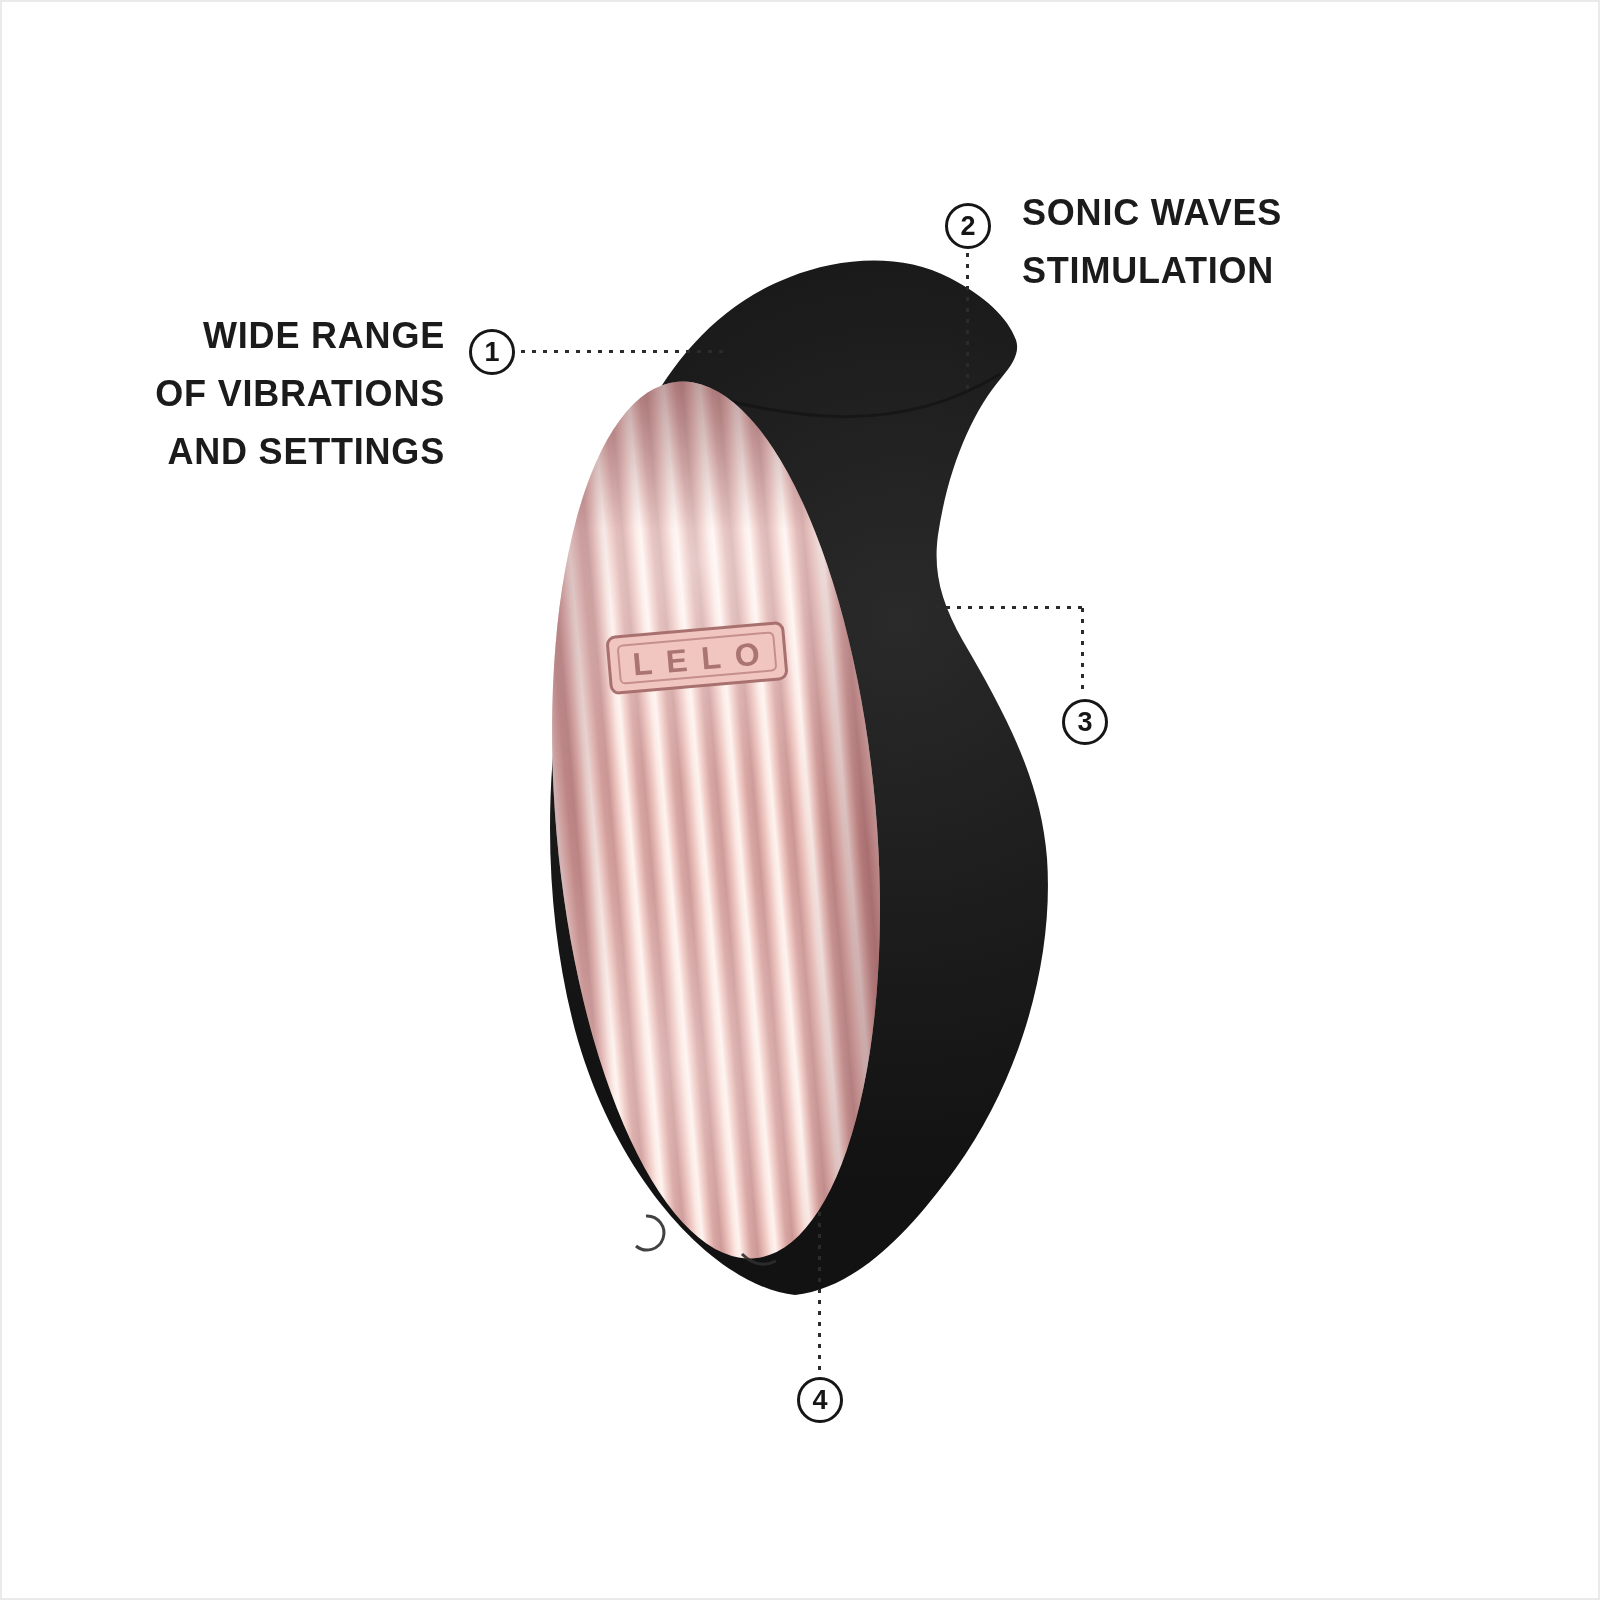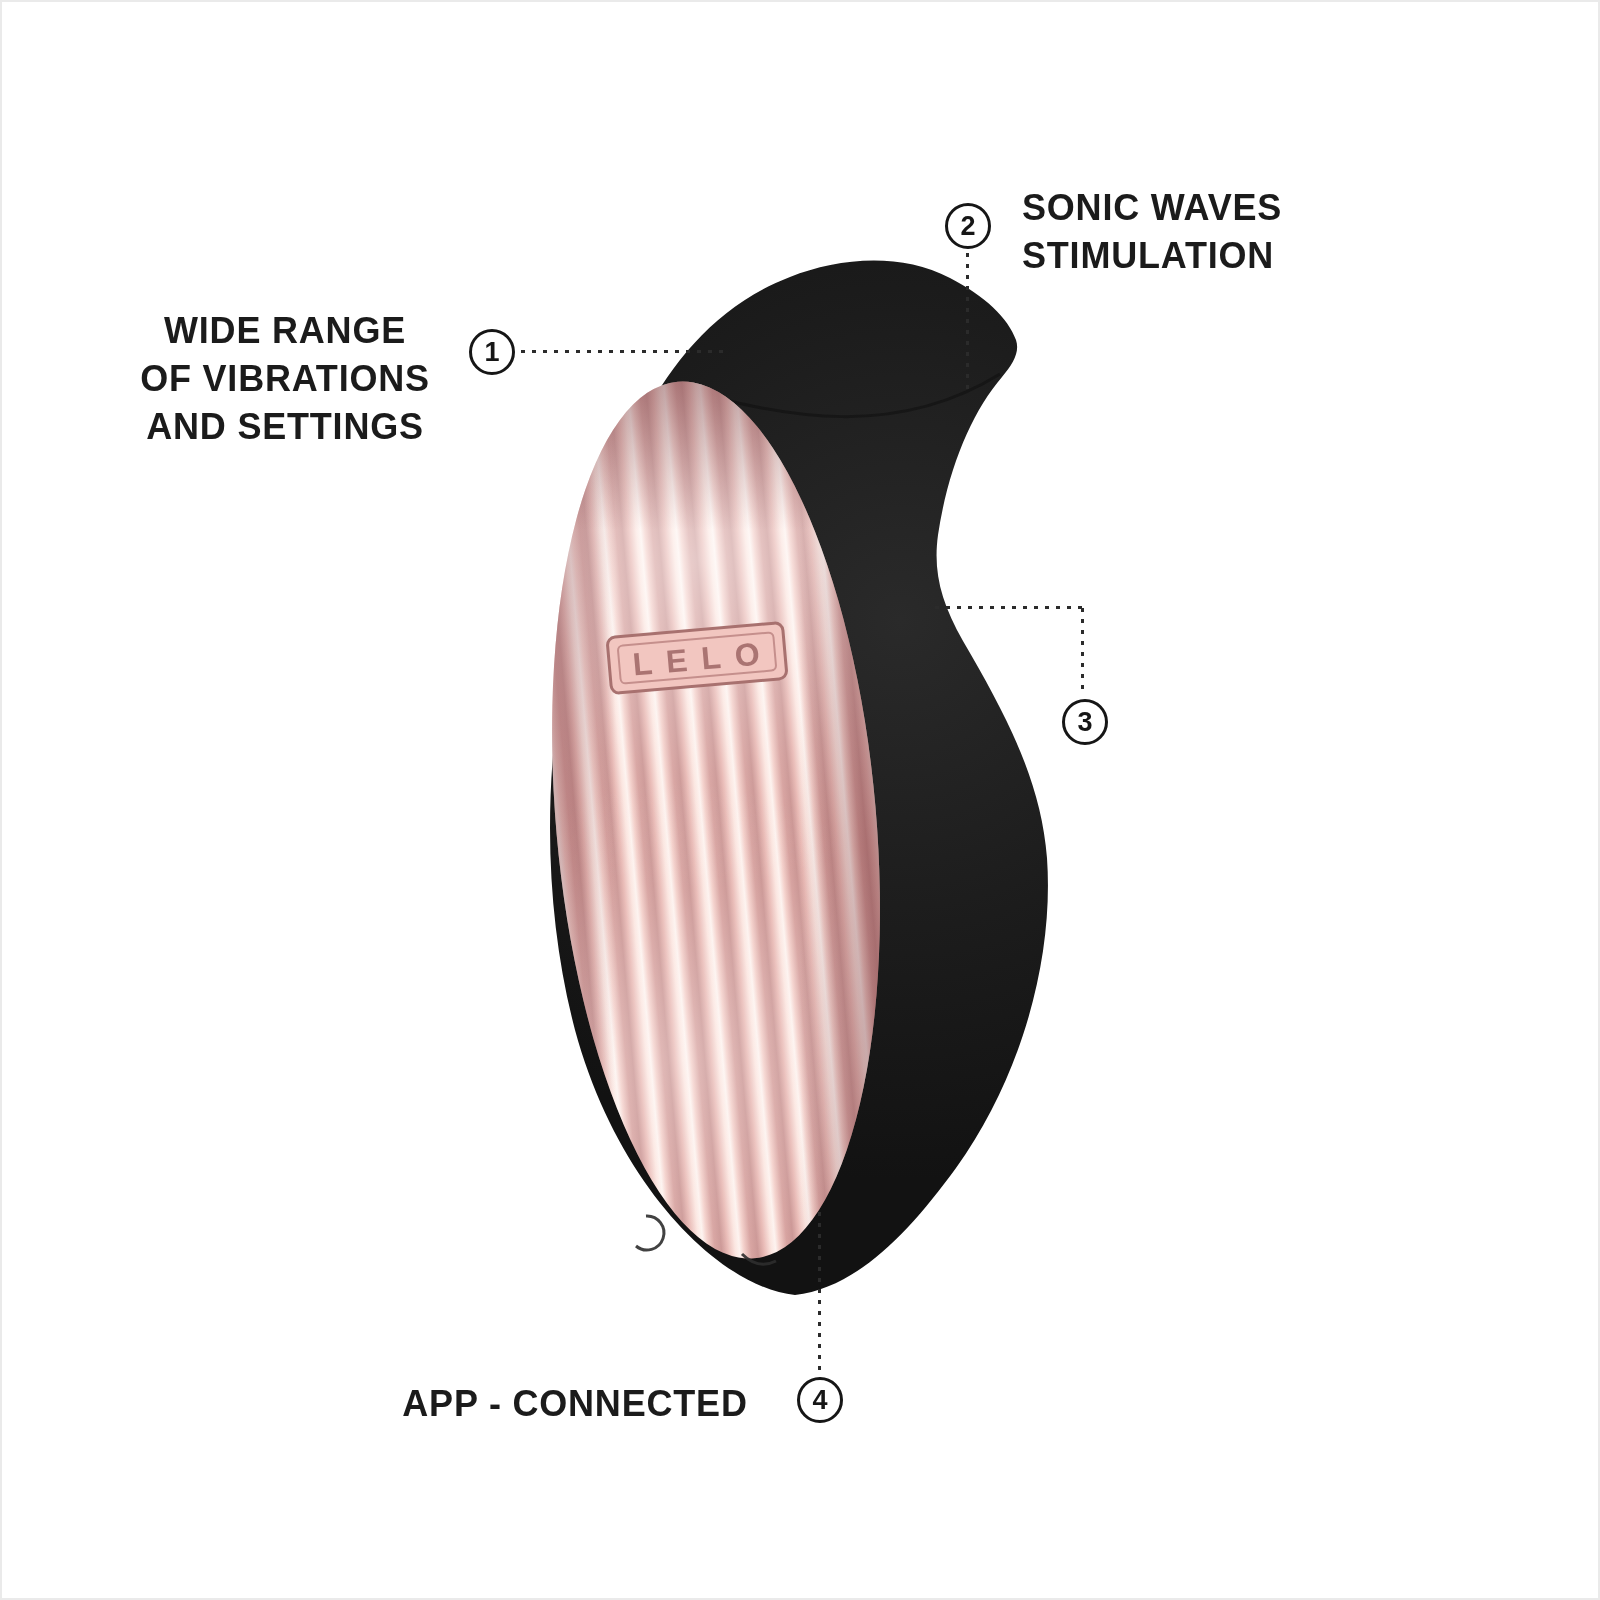--- a/index.html
+++ b/index.html
@@ -13,26 +13,26 @@
   .frame {
     position:absolute; inset:0;
     border:2px solid #eaeaea;
     pointer-events:none;
   }
   .device-svg { position:absolute; left:0; top:0; }
   .callout-label {
     position:absolute;
     font-weight:bold;
     font-size:36px;
-    line-height:48px;
+    line-height:58px;
     letter-spacing:0.8px;
     color:#1b1b1b;
     white-space:pre-line;
   }
-  .right-align { text-align:center; }
+  .right-align { text-align:right; }
   .num {
     position:absolute;
     width:46px; height:46px;
     box-sizing:border-box;
     border:3px solid #161616;
     border-radius:50%;
     background:#ffffff;
     display:flex; align-items:center; justify-content:center;
     font-size:27px; font-weight:bold; color:#161616;
   }
@@ -140,17 +140,16 @@
   <div class="num" style="left:945px; top:203px;">2</div>
   <div class="callout-label" style="left:1022px; top:184px; width:330px;">SONIC WAVES
 STIMULATION</div>
   <div class="dot-v" style="left:966px; top:253px; height:138px;"></div>
 
   <div class="dot-h" style="left:935px; top:606px; width:148px;"></div>
   <div class="dot-v" style="left:1081px; top:608px; height:88px;"></div>
   <div class="num" style="left:1062px; top:699px;">3</div>
 
   <div class="dot-v" style="left:818px; top:1212px; height:161px;"></div>
-  <div class="callout-label right-align" style="left:385px; top:1380px; width:380px;">APP - CONNECTED</div>
   <div class="num" style="left:797px; top:1377px;">4</div>
 
   <div class="frame"></div>
 </div>
 
 </body></html>

